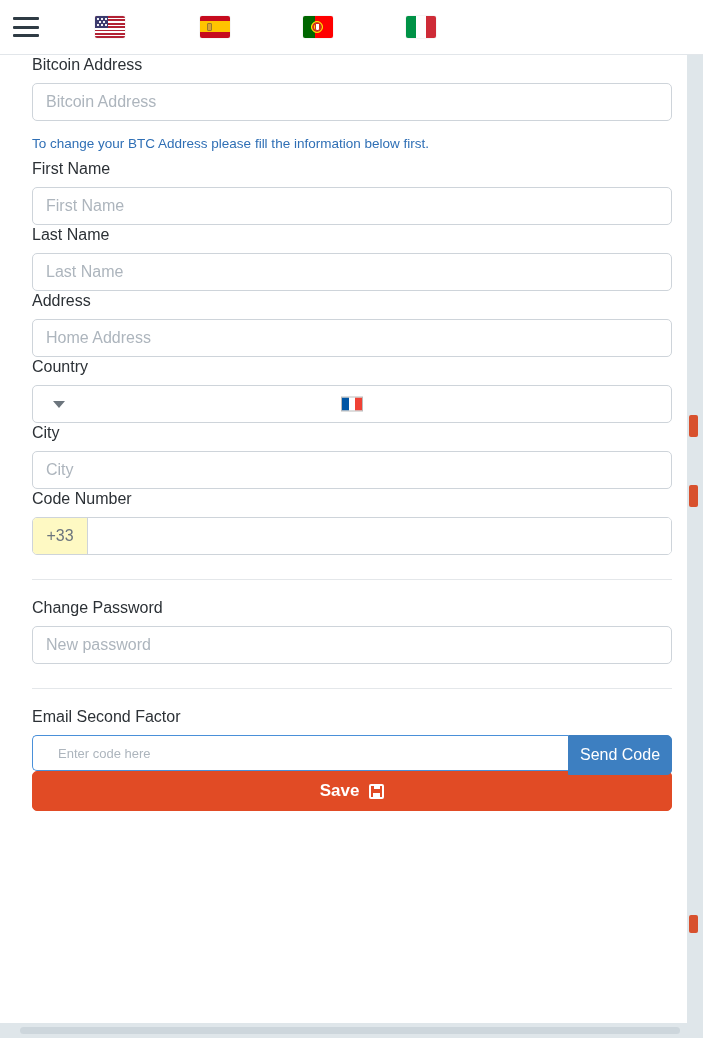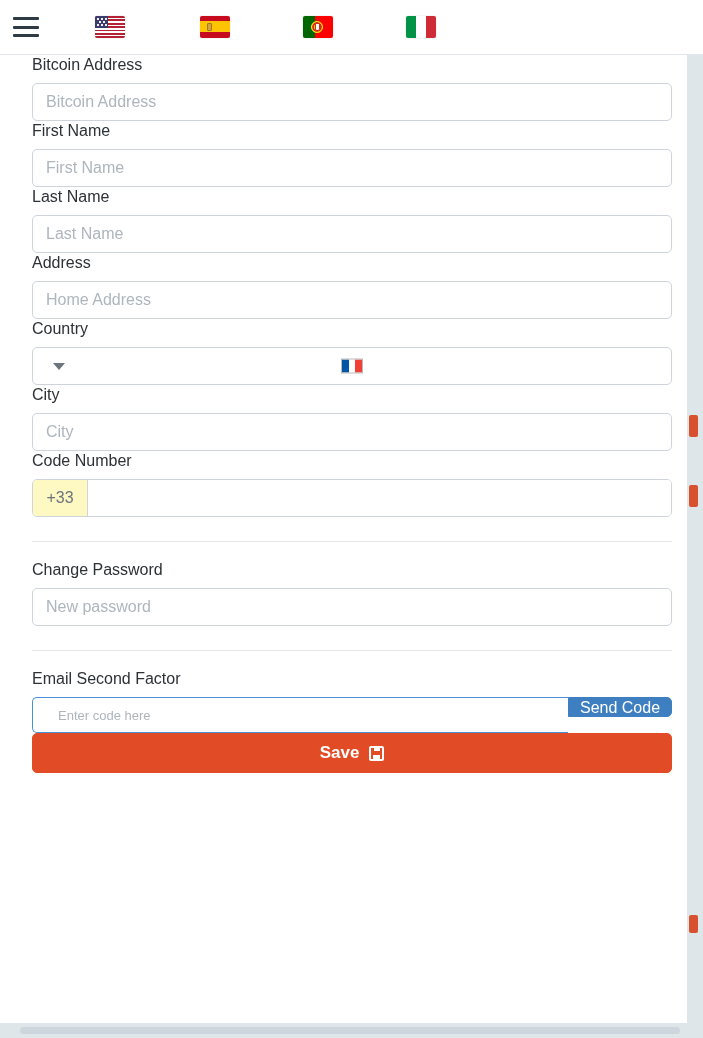--- a/index.html
+++ b/index.html
@@ -244,21 +244,21 @@
     border-radius: 5px 0 0 5px;
     padding: 0 25px;
     font-size: 13px;
     color: #495057;
     outline: none;
     font-family: "Liberation Sans", sans-serif;
   }
   .code-input::placeholder { color: #adb5bd; }
   .send-code-btn {
     width: 104px;
-    height: 20px;
+    height: 40px;
     background: #3d7fc1;
     color: #fff;
     border: 1px solid #3d7fc1;
     border-radius: 0 5px 5px 0;
     font-size: 16px;
     cursor: pointer;
     font-family: "Liberation Sans", sans-serif;
   }
 
   .save-btn {
@@ -350,20 +350,21 @@
   </div>
 
   <div class="card">
     <div class="card-inner">
 
       <div class="field-group">
         <label class="field-label">Bitcoin Address</label>
         <input class="input" type="text" placeholder="Bitcoin Address" style="">
       </div>
 
+      <p class="hint">To change your BTC Address please fill the information below first.</p>
 
       <div class="field-group">
         <label class="field-label">First Name</label>
         <input class="input" type="text" placeholder="First Name" style="">
       </div>
 
       <div class="field-group">
         <label class="field-label">Last Name</label>
         <input class="input" type="text" placeholder="Last Name" style="">
       </div>

